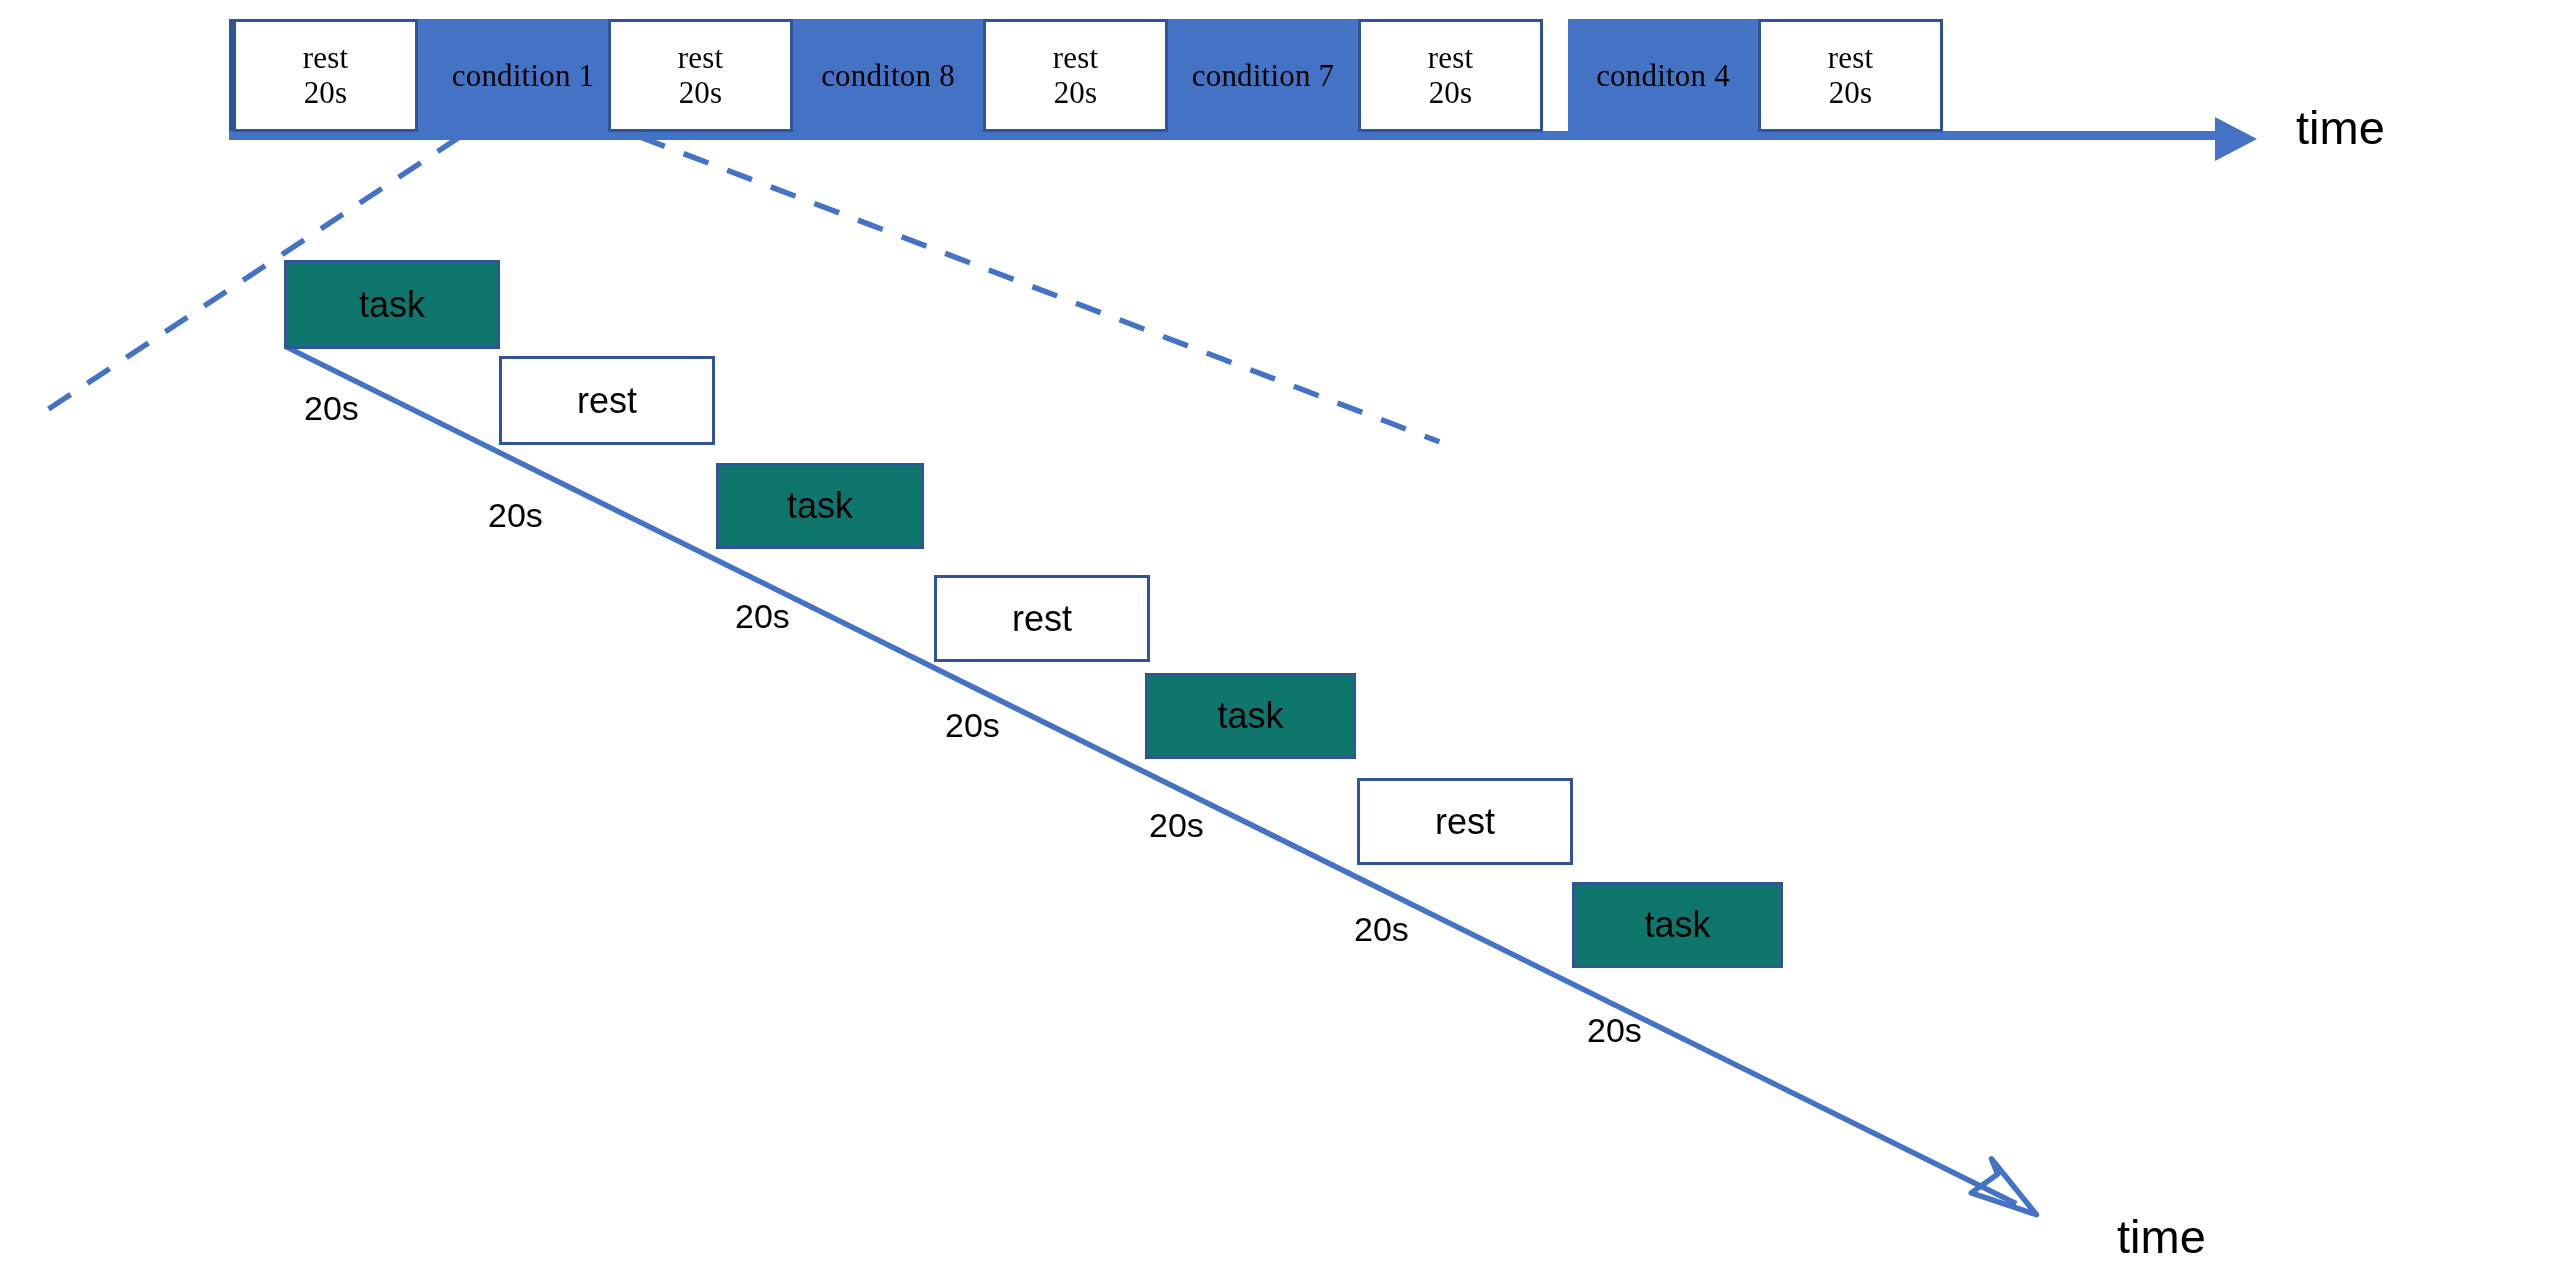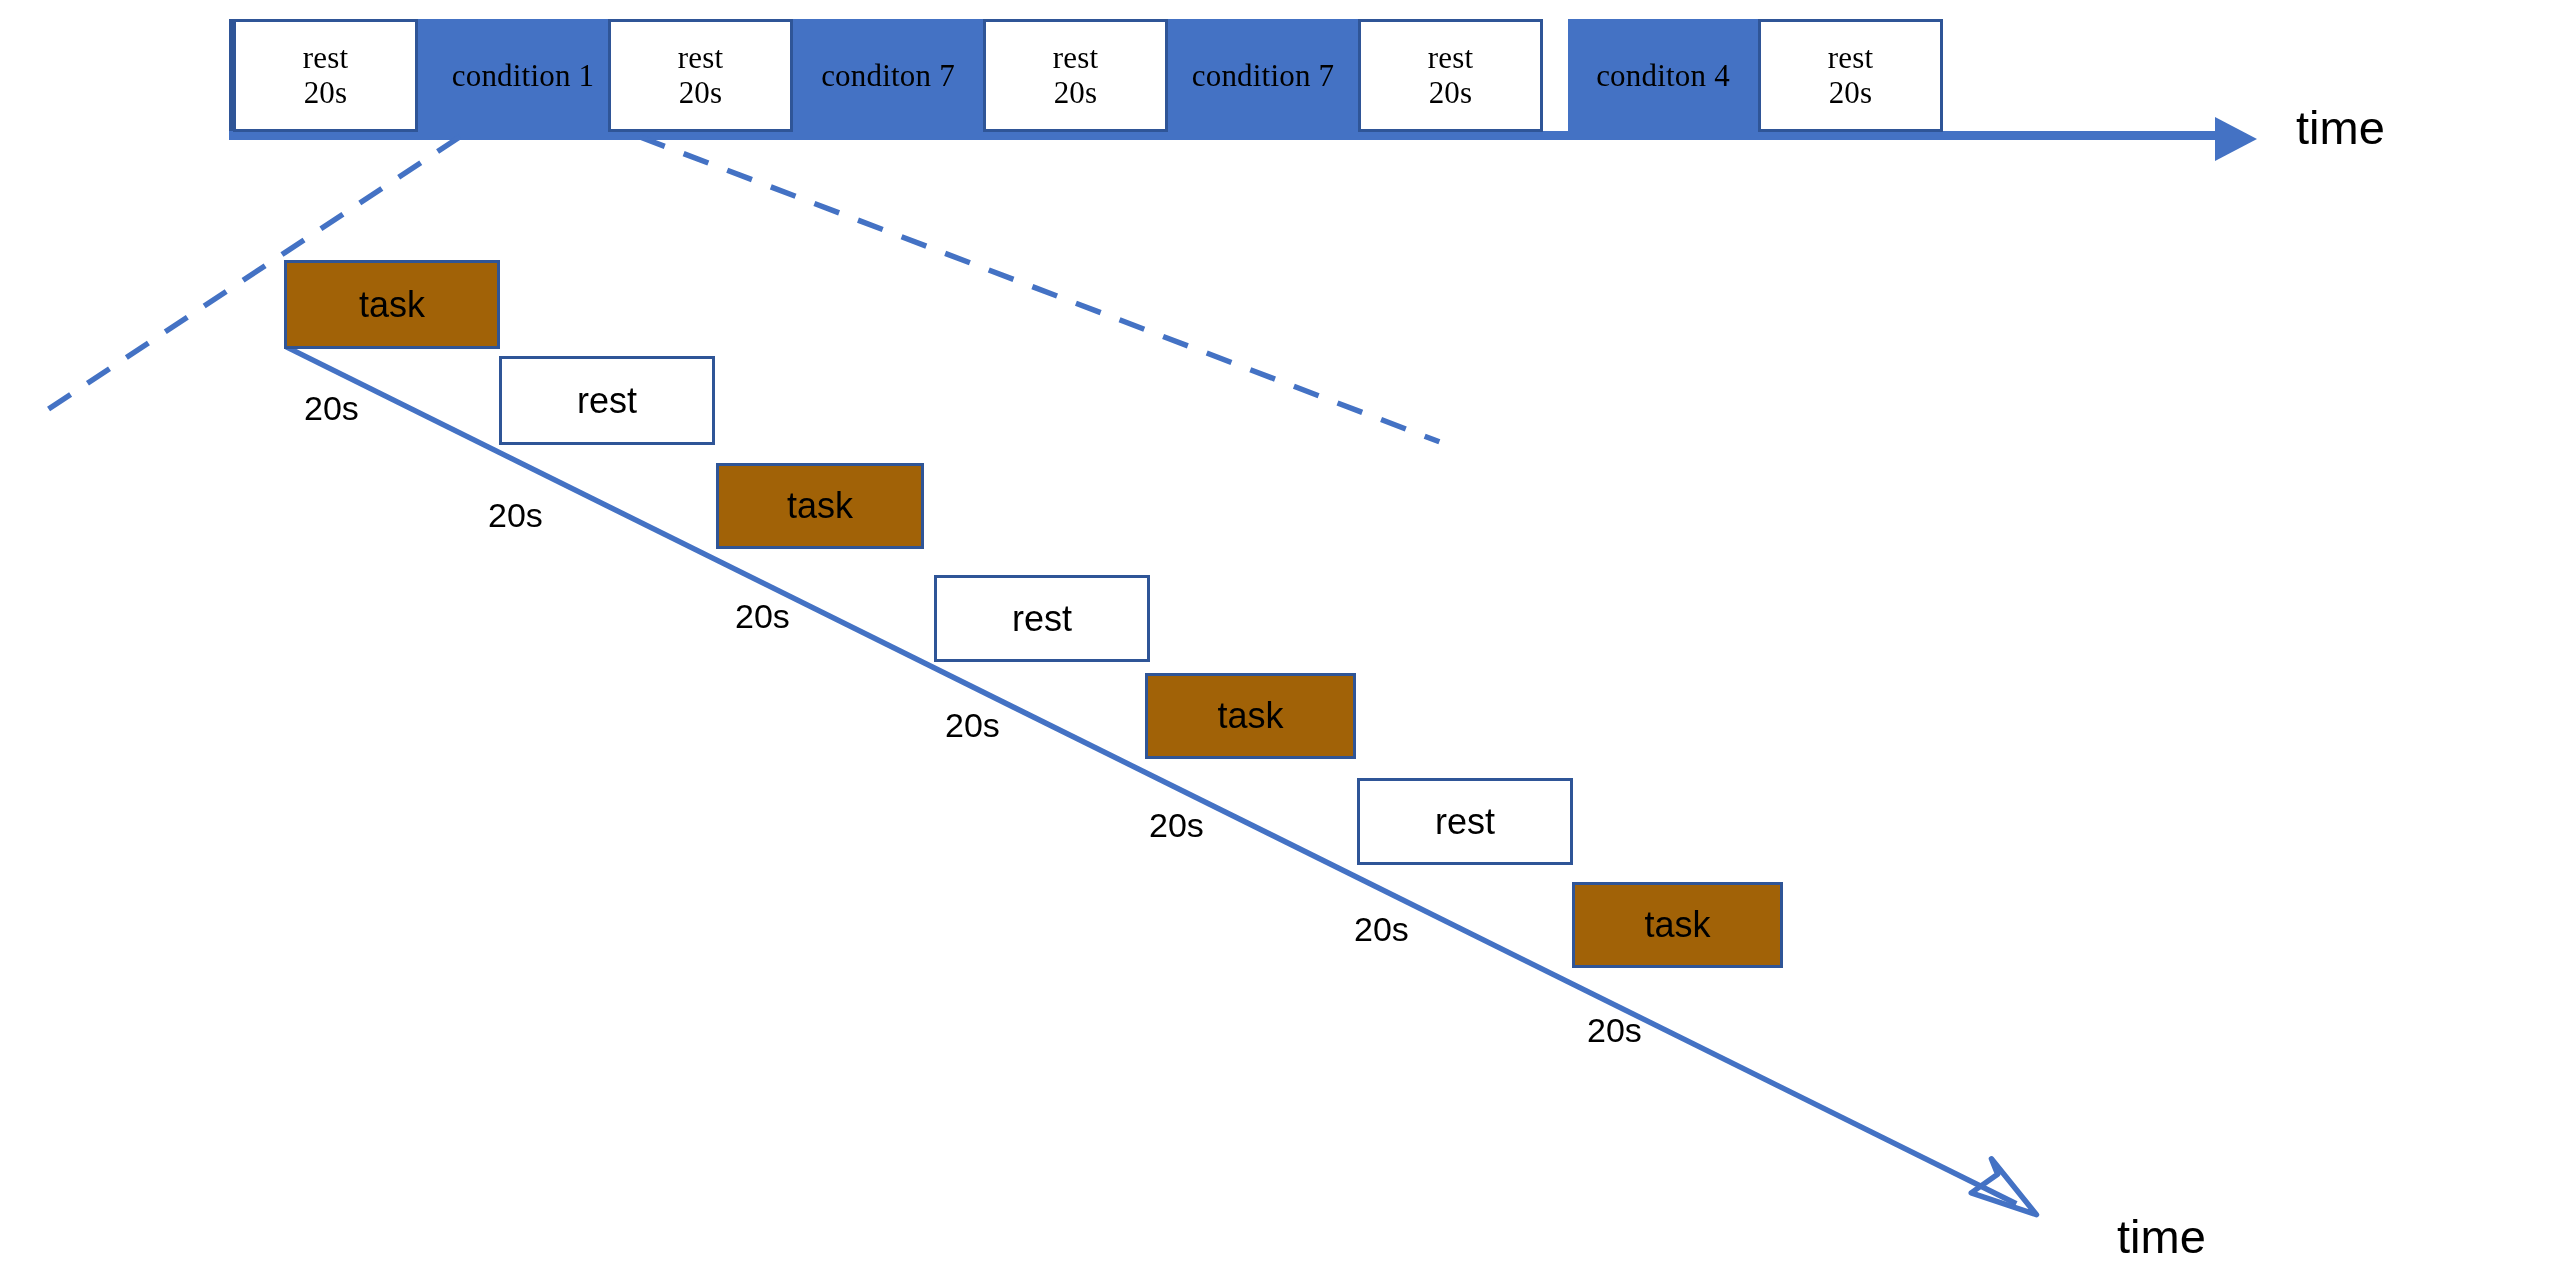--- a/index.html
+++ b/index.html
@@ -35,21 +35,21 @@
 
   
   #guides{position:absolute;left:0;top:0;width:2576px;height:1284px;pointer-events:none;}
 
   
   .casc-block{
     position:absolute;box-sizing:border-box;
     display:flex;align-items:center;justify-content:center;
     font-size:36px;color:#000000;font-family:"Liberation Sans",sans-serif;
   }
-  .casc-task{background:#a16207;border:3.1px solid #2f5597;}
+  .casc-task{background:#0f766e;border:3.1px solid #2f5597;}
   .casc-rest{background:#ffffff;border:3.1px solid #2f5597;}
 
   .dur-label{
     position:absolute;font-size:34px;color:#000000;
     font-family:"Liberation Sans",sans-serif;white-space:nowrap;
   }
   .time-label-bottom{
     position:absolute;left:2099px;top:1209px;
     font-size:47px;color:#000000;font-family:"Liberation Sans",sans-serif;
   }
@@ -69,21 +69,21 @@
       <span>20s</span>
     </div>
     <div class="tl-block tl-cond" style="width:190px;height:113px;padding-left:20px;">
       <span>condition 1</span>
     </div>
     <div class="tl-block tl-rest" style="width:185px;height:113px;">
       <span>rest</span>
       <span>20s</span>
     </div>
     <div class="tl-block tl-cond" style="width:190px;height:113px;">
-      <span>conditon 7</span>
+      <span>conditon 8</span>
     </div>
     <div class="tl-block tl-rest" style="width:185px;height:113px;">
       <span>rest</span>
       <span>20s</span>
     </div>
     <div class="tl-block tl-cond" style="width:190px;height:113px;">
       <span>condition 7</span>
     </div>
     <div class="tl-block tl-rest" style="width:185px;height:113px;">
       <span>rest</span>

